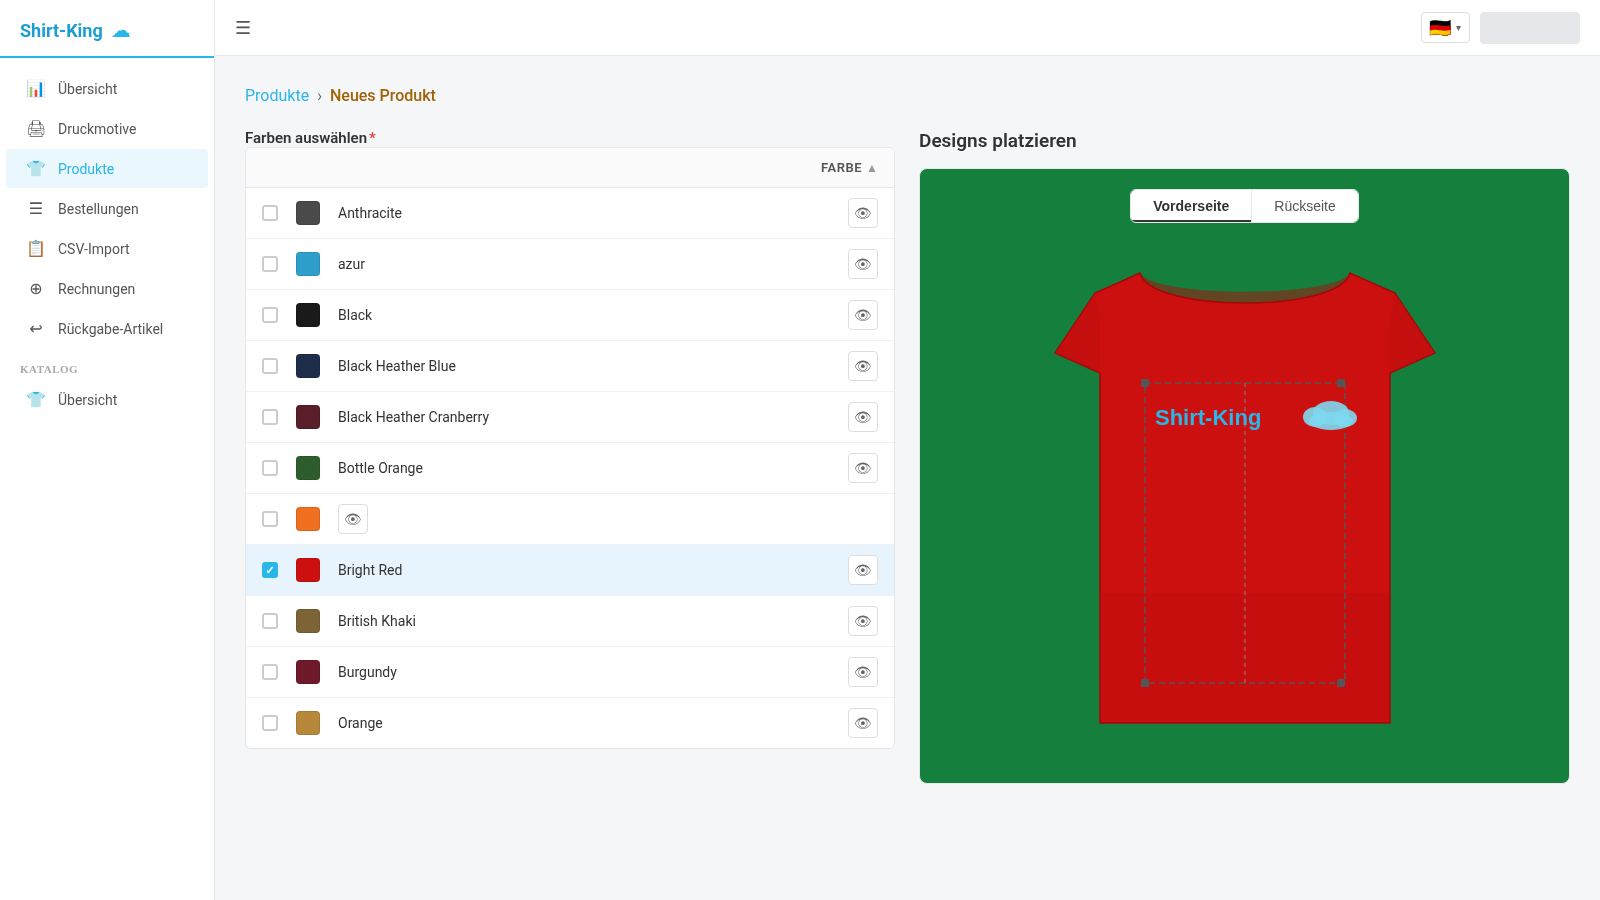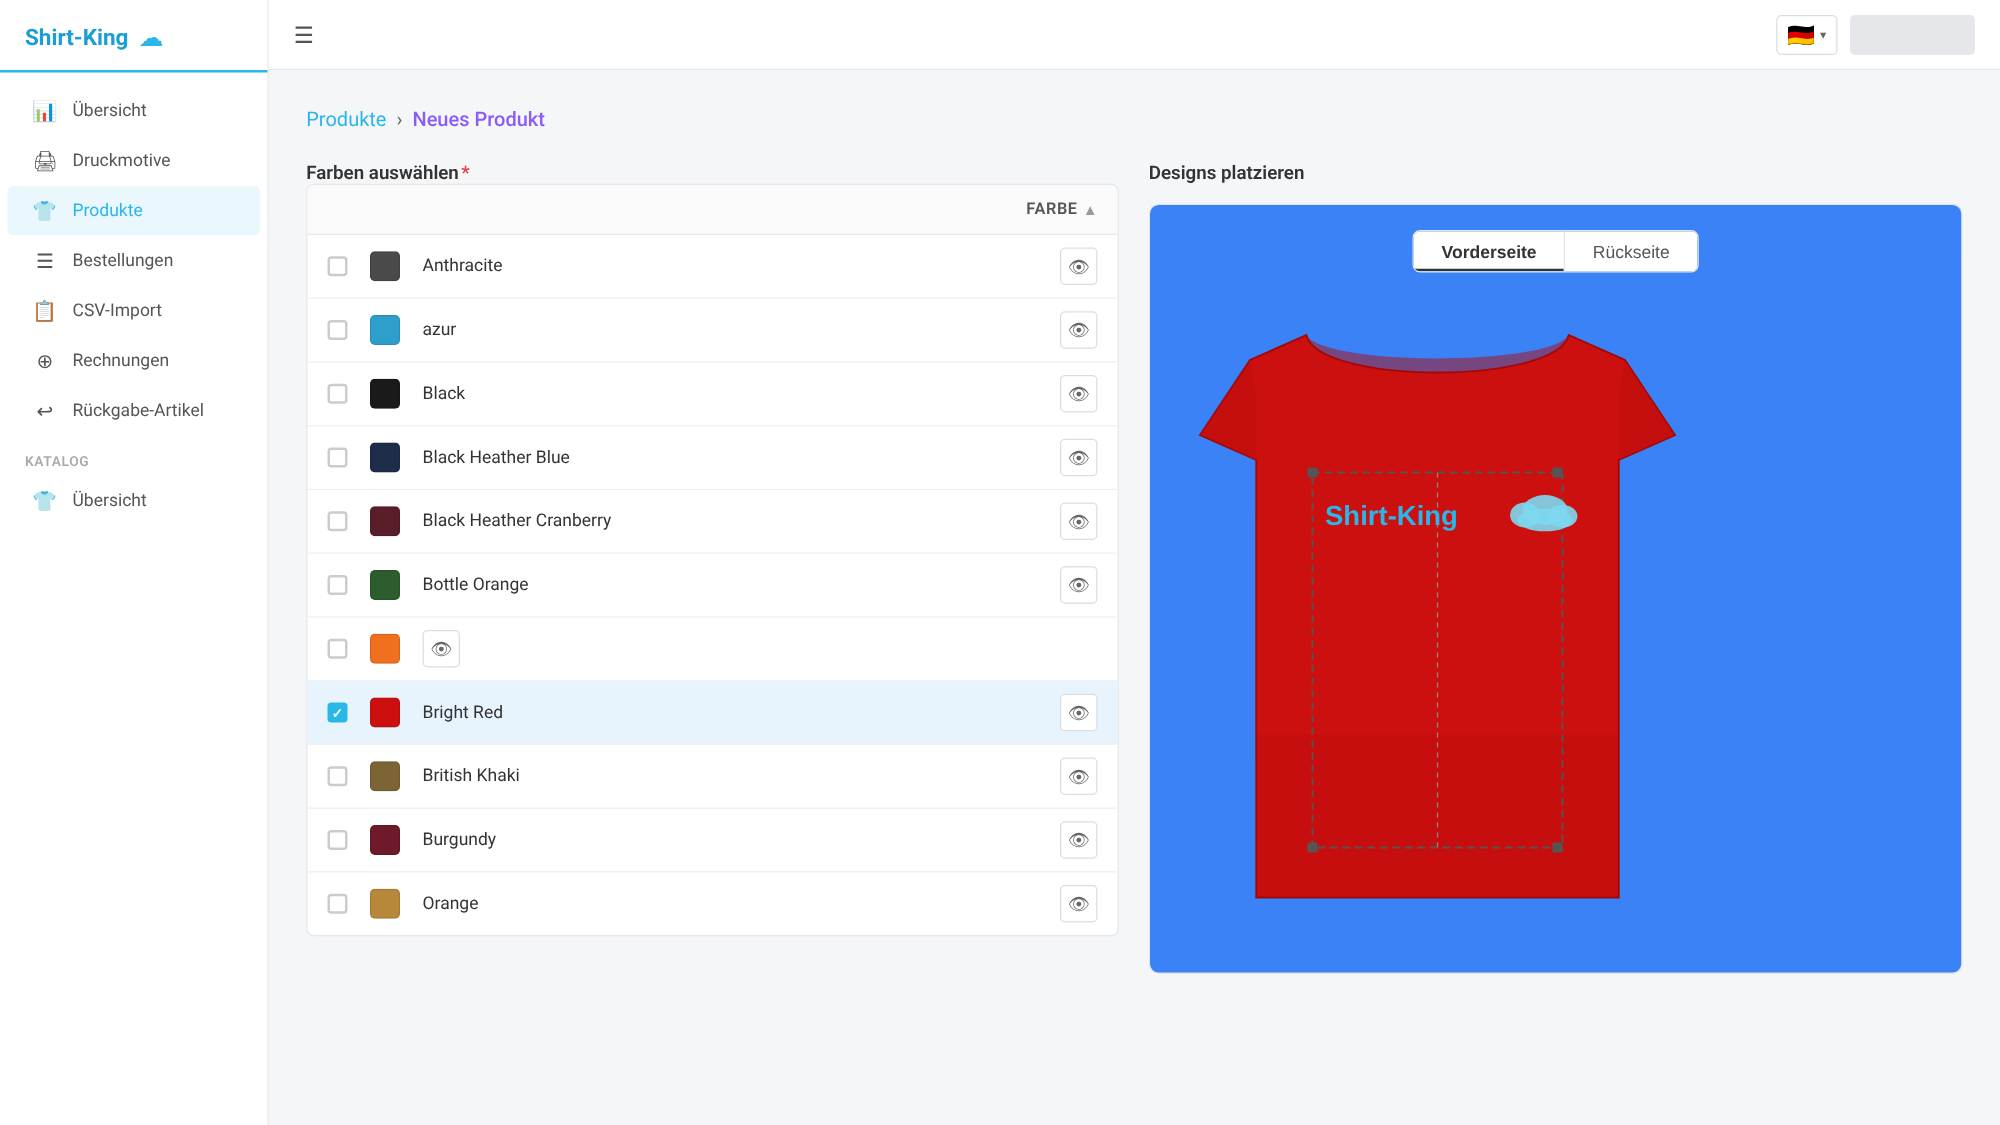--- a/index.html
+++ b/index.html
@@ -42,20 +42,21 @@
     }
     .nav-item.active { color: #29b6e8; background: #eaf7fd; }
     .nav-item .nav-icon { font-size: 16px; width: 20px; text-align: center; }
     .nav-section-label {
       font-size: 11px;
       color: #aaa;
       font-weight: 600;
       text-transform: uppercase;
       padding: 14px 20px 4px;
       letter-spacing: 0.5px;
+      font-family: Liberation Serif, serif;
     }
 
     
     #main {
       flex: 1;
       display: flex;
       flex-direction: column;
       overflow: hidden;
     }
 
@@ -97,21 +98,21 @@
     }
     .breadcrumb {
       display: flex;
       align-items: center;
       gap: 8px;
       margin-bottom: 24px;
       font-size: 16px;
     }
     .breadcrumb-link { color: #29b6e8; cursor: pointer; }
     .breadcrumb-sep { color: #666; }
-    .breadcrumb-current { color: #8b5cf6; font-weight: 500; }
+    .breadcrumb-current { color: #a16207; font-weight: 500; }
 
     
     .two-panel {
       display: flex;
       gap: 24px;
     }
 
     
     .color-panel {
       width: 650px;
@@ -208,34 +209,34 @@
       cursor: pointer;
       color: #666;
       font-size: 14px;
     }
 
     
     .design-panel {
       flex: 1;
     }
     .design-panel-title {
-      font-size: 15px;
+      font-size: 19px;
       font-weight: 600;
       color: #333;
       margin-bottom: 16px;
     }
 
     .preview-container {
-      background: #3b82f6;
+      background: #15803d;
       border: 1px solid #e5e7eb;
       border-radius: 8px;
       padding: 20px;
       display: flex;
       flex-direction: column;
-      align-items: flex-start;
+      align-items: center;
     }
 
     .view-tabs {
       display: flex;
       border: 1px solid #e5e7eb;
       border-radius: 6px;
       overflow: hidden;
       margin-bottom: 20px;
       align-self: flex-start;
       margin-left: auto;

